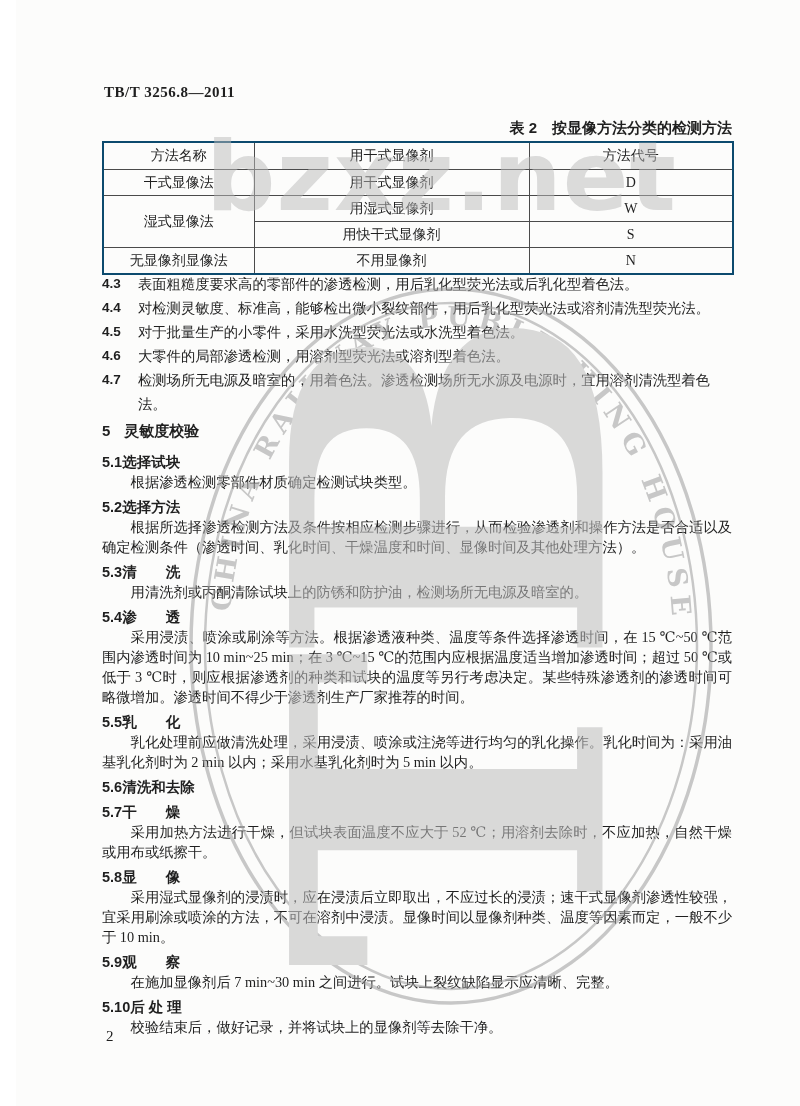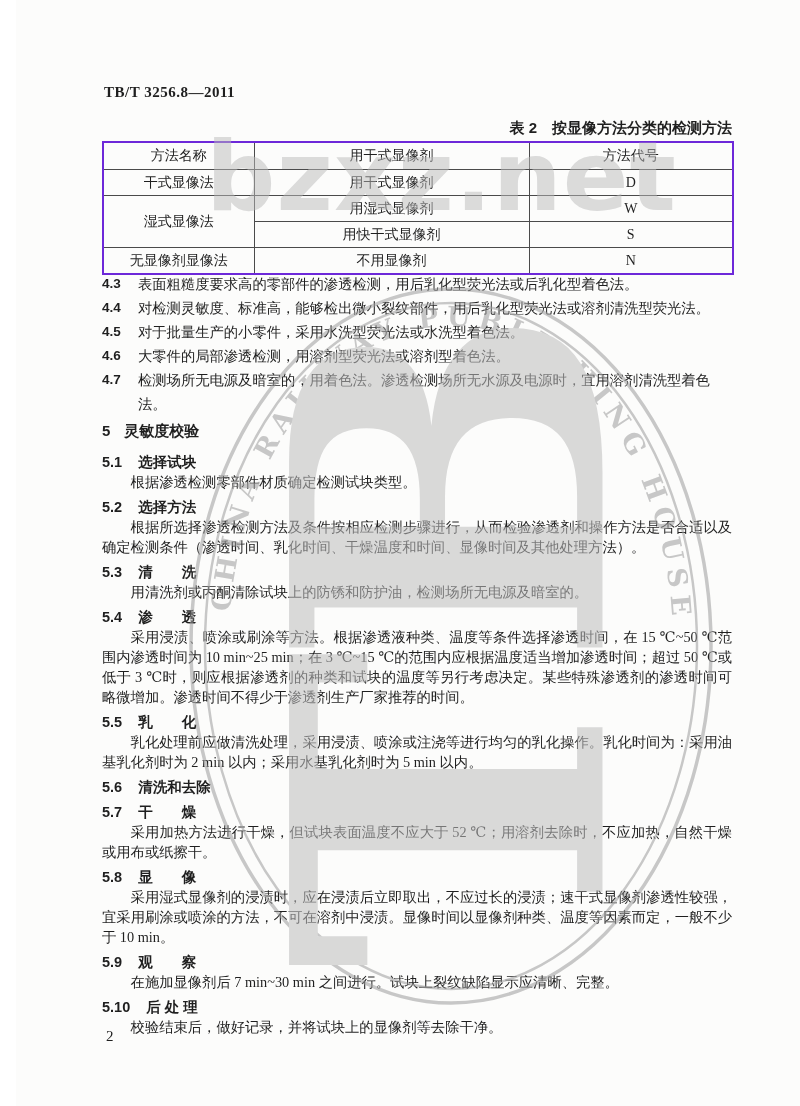--- a/index.html
+++ b/index.html
@@ -21,21 +21,21 @@
   .tbl-title{
     position:absolute;left:86px;top:119px;width:630px;
     text-align:right;font-weight:bold;font-size:15px;
     font-family:"Liberation Sans","DejaVu Sans",sans-serif;
   }
   
   table.t2{
     position:absolute;left:86px;top:141px;width:630px;
     border-collapse:collapse;table-layout:fixed;
     font-size:14px;
-    border:2px solid #6d28d9;
+    border:2px solid #0c4a6e;
   }
   table.t2 td{
     border:1px solid #4a4a4a;
     text-align:center;vertical-align:middle;
     height:25px;padding:0 4px;
   }
   table.t2 tr.hd td{height:26px;}
   col.c1{width:151px;} col.c2{width:275px;} col.c3{width:204px;}
   
   .content{
@@ -49,21 +49,21 @@
     font-family:"Liberation Sans","DejaVu Sans",sans-serif;font-size:13.5px;
   }
   .clause .txt{flex:1;}
   .h5{
     display:flex;gap:14px;margin-top:4px;margin-bottom:10px;
     font-weight:bold;font-size:15px;line-height:22px;
     font-family:"Liberation Sans","DejaVu Sans",sans-serif;
   }
   .sub{margin:0;}
   .sub-h{
-    display:flex;gap:16px;margin-top:5px;
+    display:flex;gap:0;margin-top:5px;
     font-weight:bold;font-size:14.5px;line-height:20px;
     font-family:"Liberation Sans","DejaVu Sans",sans-serif;
   }
   .sub p{margin:0;text-indent:2em;text-align:justify;}
   
   .pageno{position:absolute;left:90px;top:1028px;font-size:15px;}
   
   .wm-site{
     position:absolute;left:190px;top:128px;
     font-family:"DejaVu Sans","Liberation Sans",sans-serif;

